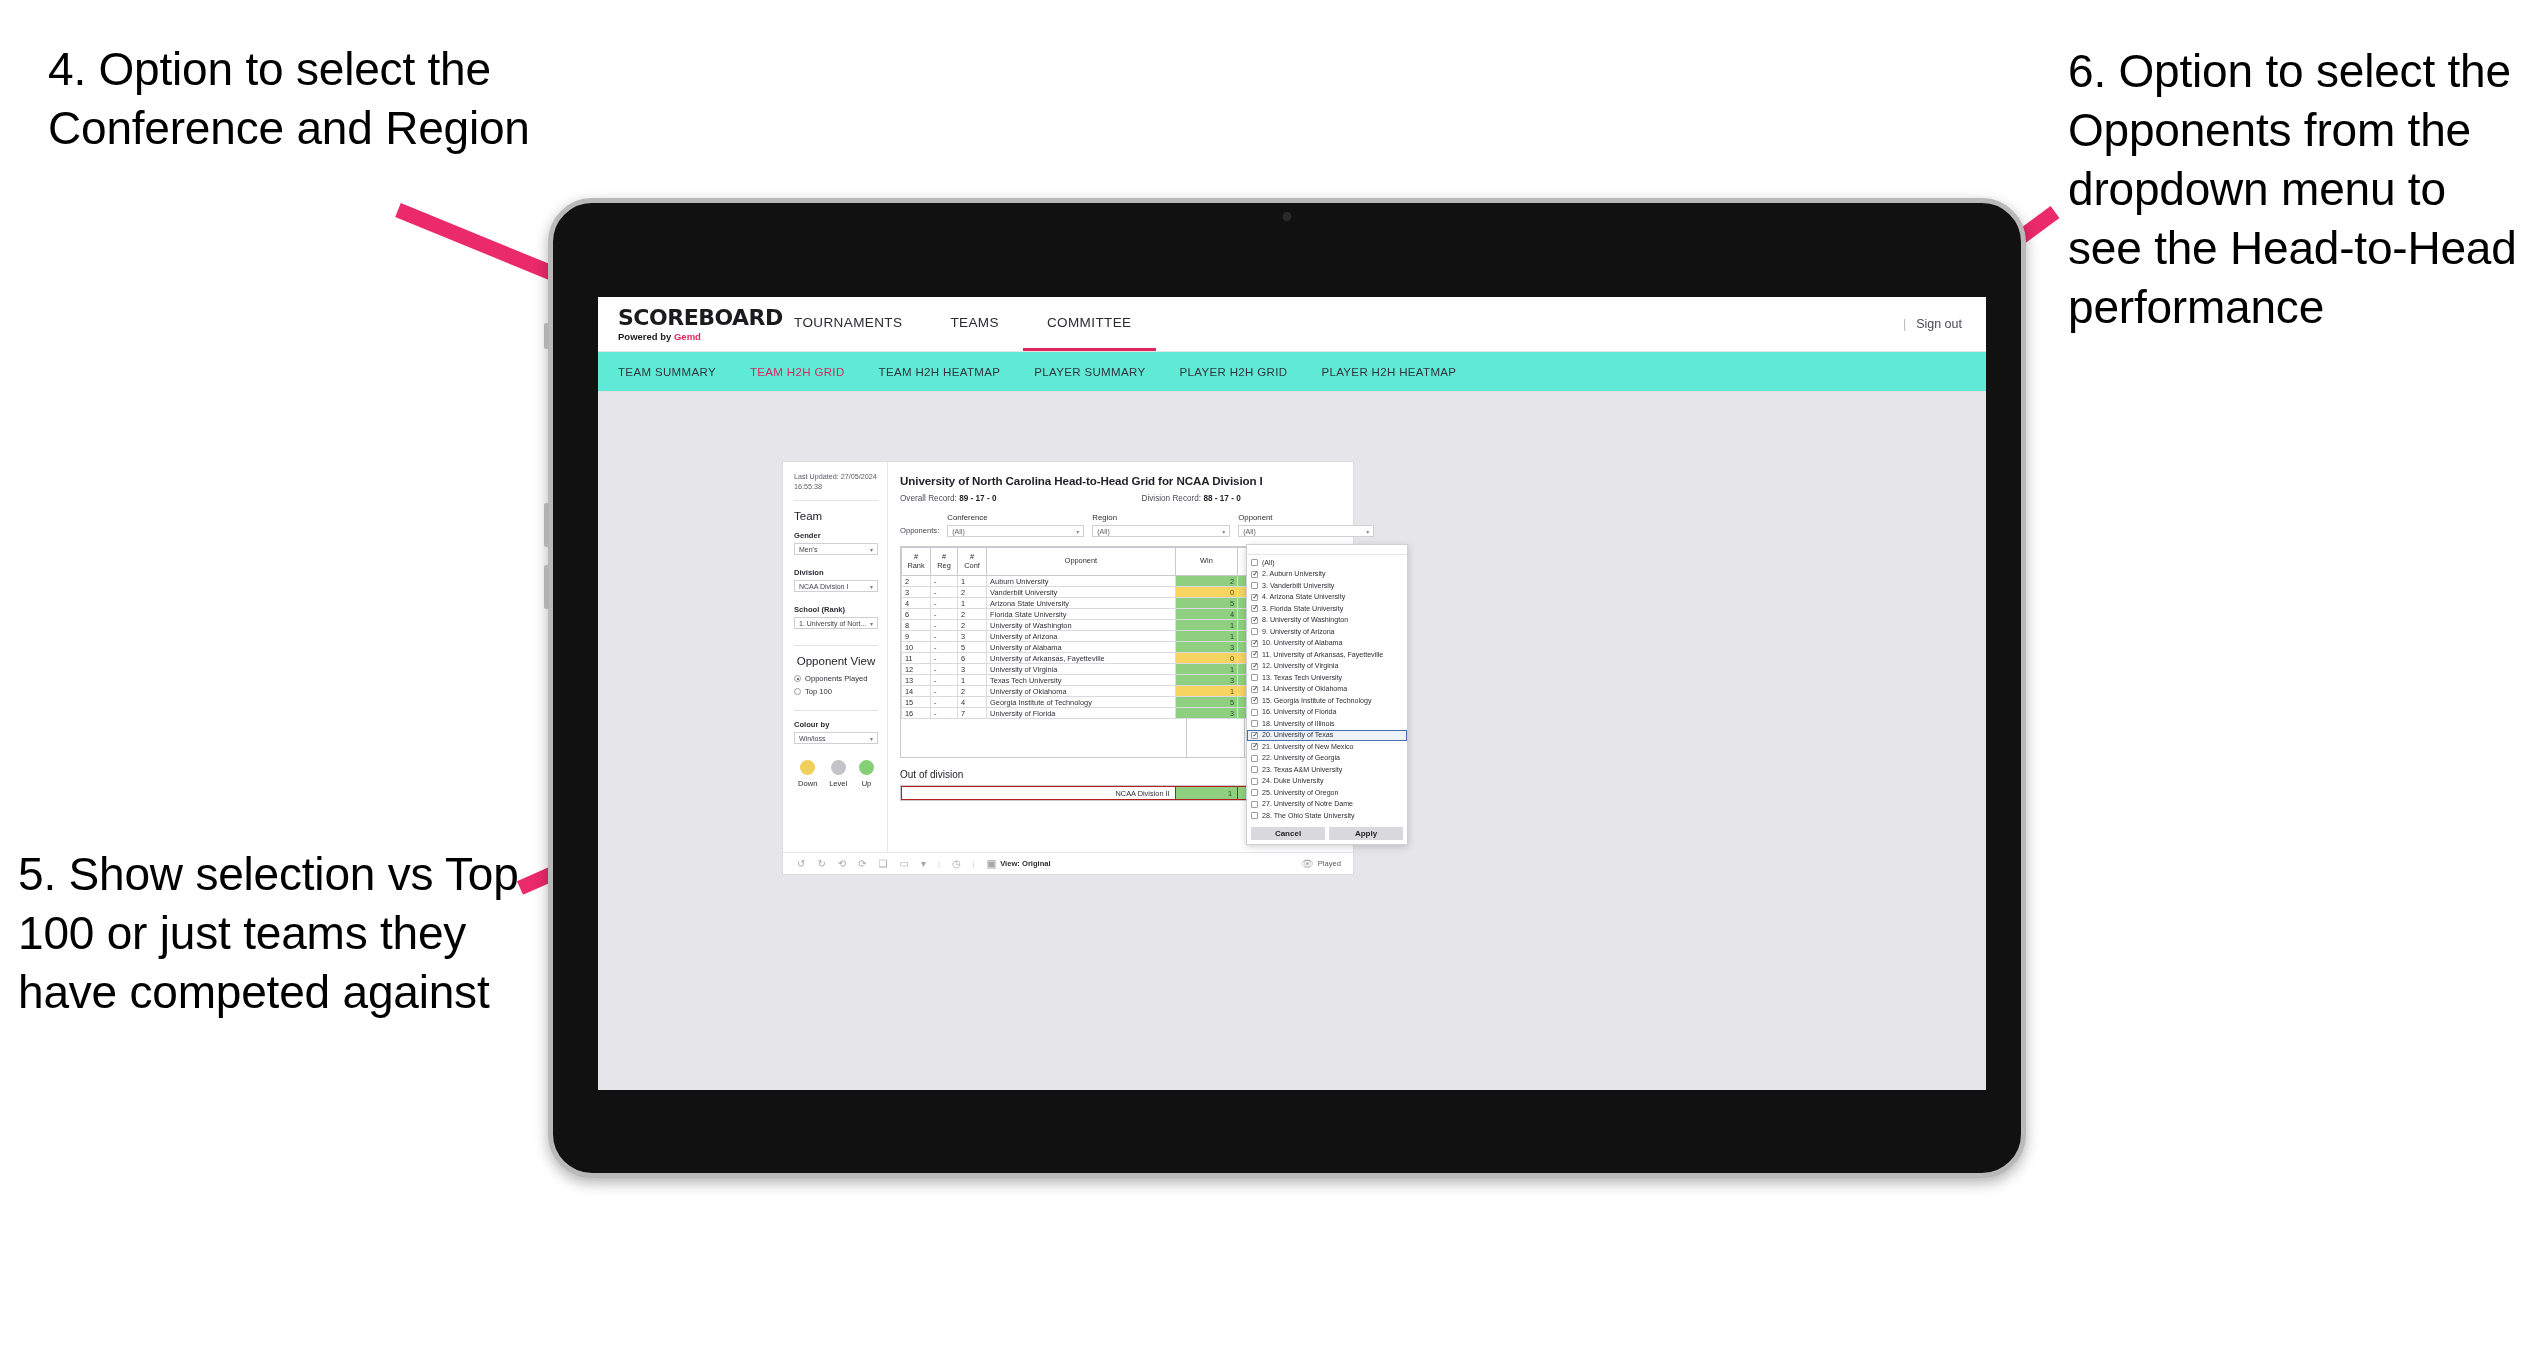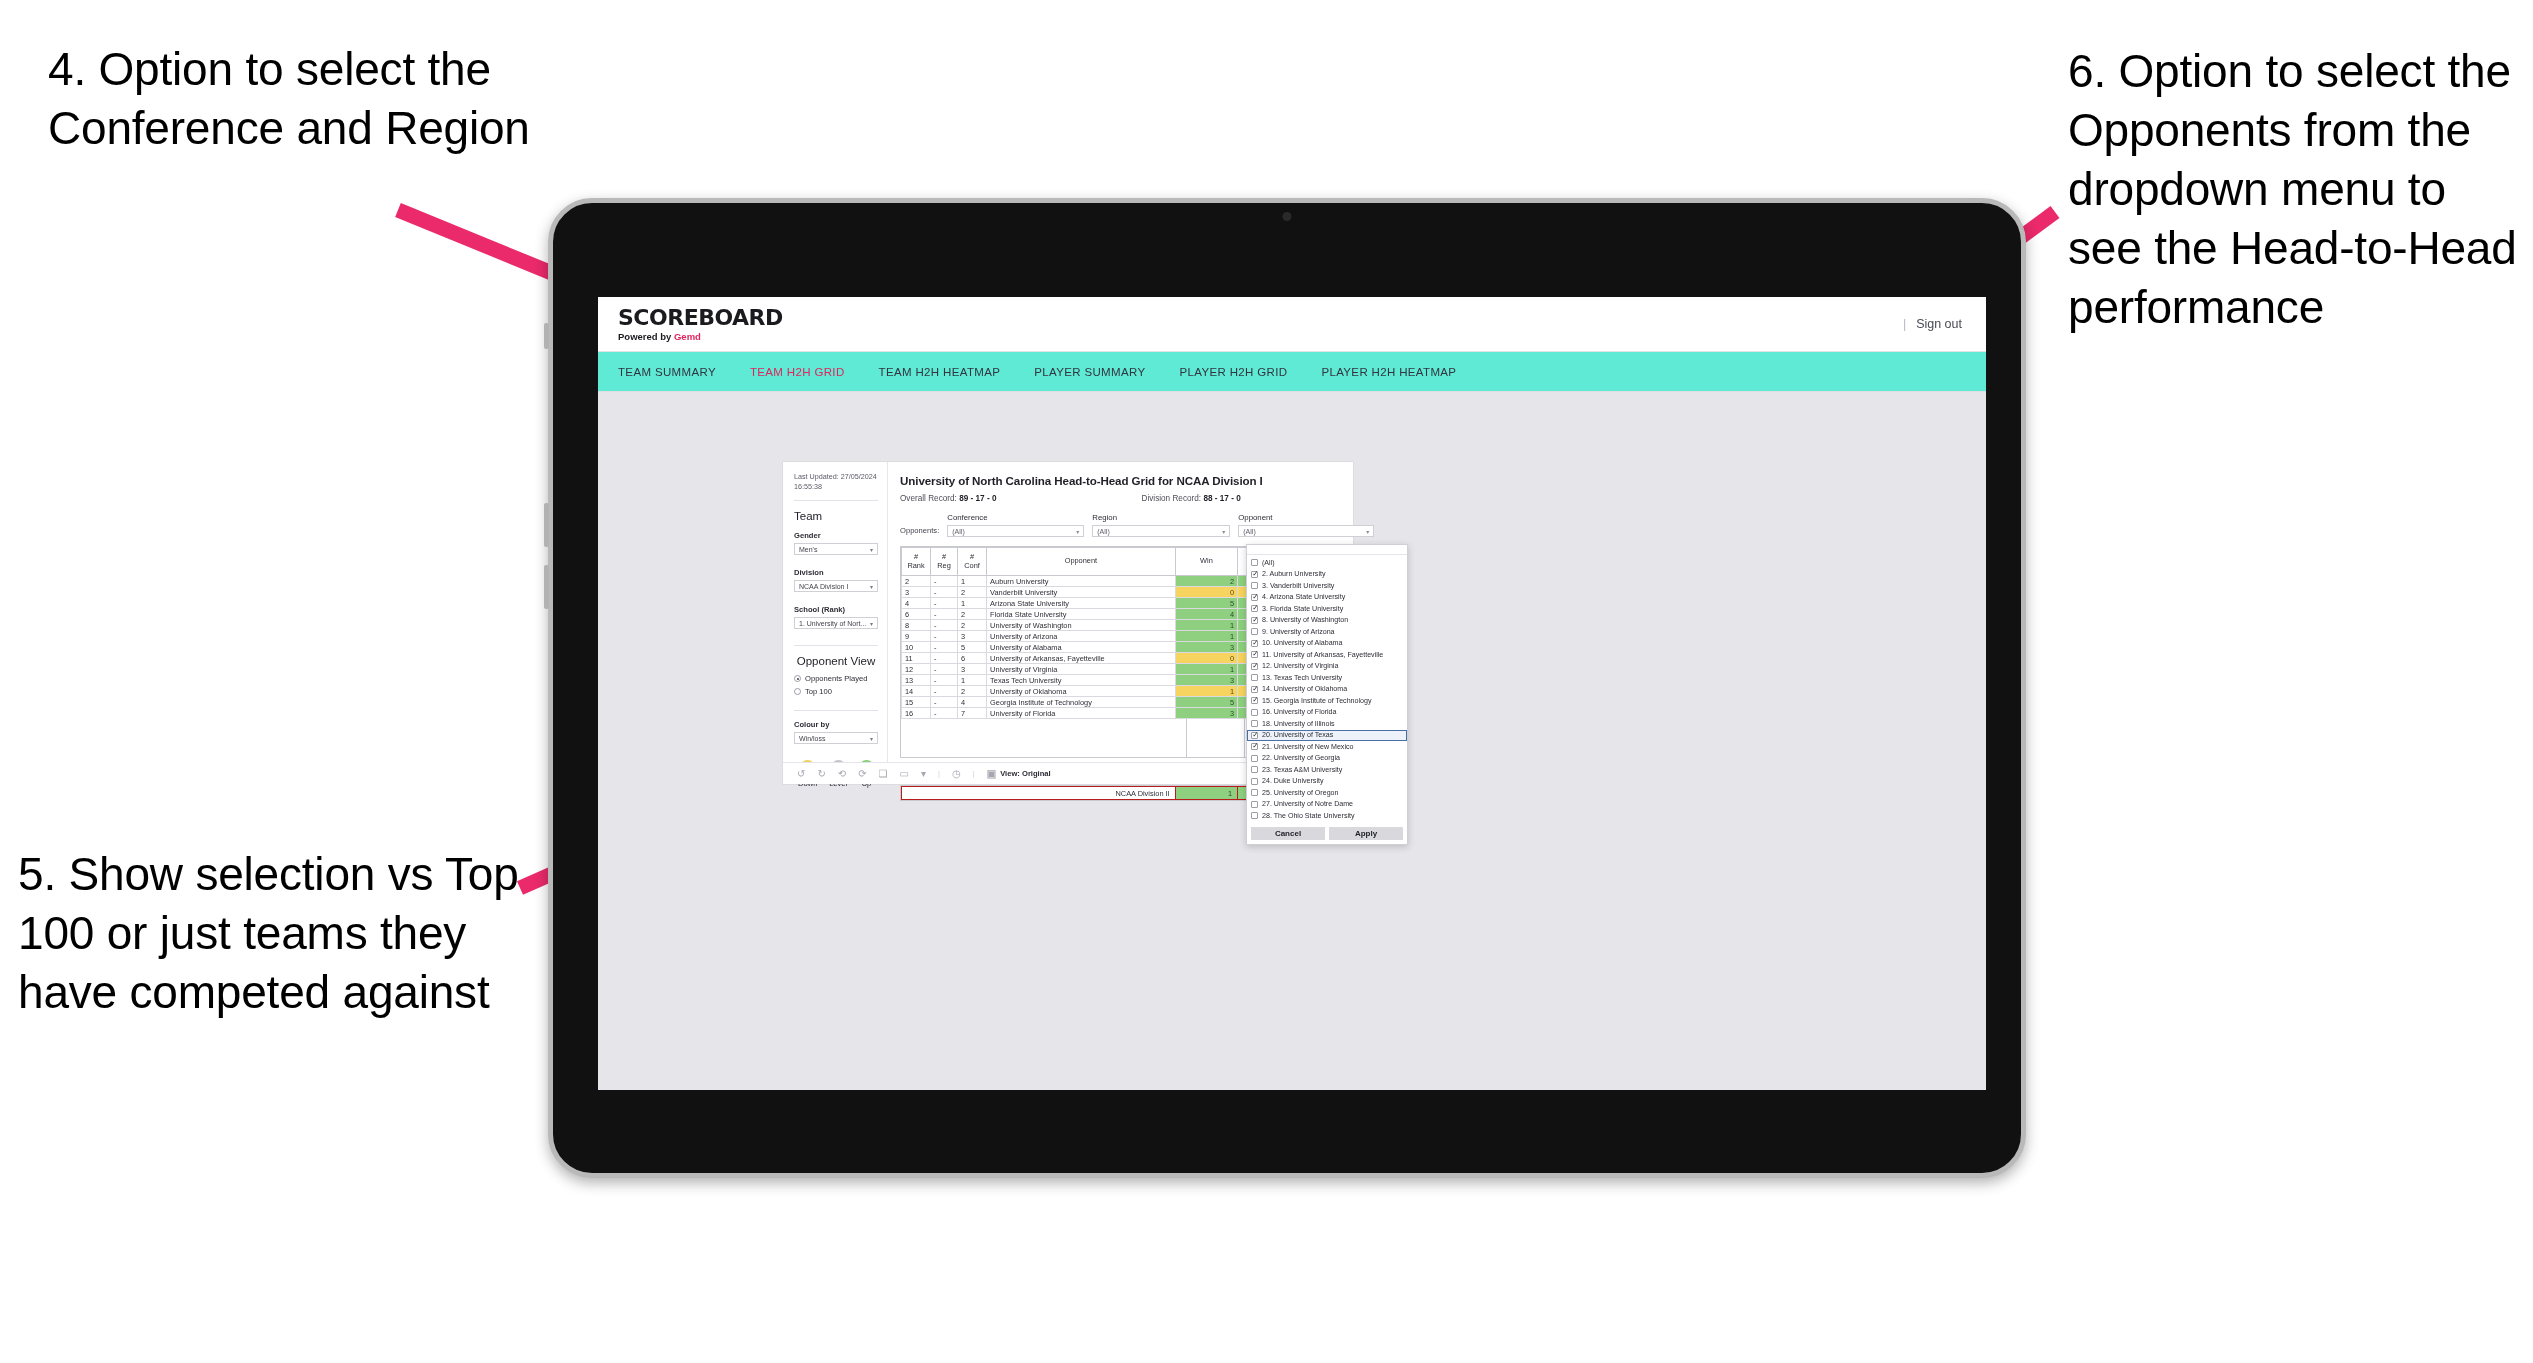--- a/index.html
+++ b/index.html
@@ -88,21 +88,21 @@
     height: 40px; background:#5eead4; display:flex; align-items:center;
     padding-left: 20px; gap: 34px; border-bottom:1px solid #dedee3;
   }
   .sub-nav .sn-item { font-size: 11.5px; color:#343440; letter-spacing:.35px; cursor:pointer; }
   .sub-nav .sn-item.active { color:#e0245e; }
 
   
   #canvas { position:relative; width:100%; height: 698px; background:#e6e6ea; }
   #viz {
     position:absolute; left: 185px; top: 70px;
-    width: 570px; height: 322px;
+    width: 570px; height: 412px;
     background:#ffffff;
     box-shadow: 0 0 0 1px #dcdce1;
   }
 
   
   .viz-side {
     position:absolute; left:0; top:0; width:105px; height:100%;
     padding: 10px 9px 0 11px; border-right:1px solid #e6e6eb; background:#fff;
   }
   .updated { font-size: 7.2px; color:#5a5a66; line-height:1.35; }
@@ -246,20 +246,25 @@
     <div class="side-btn sb1"></div>
     <div class="side-btn sb2"></div>
     <div class="side-btn sb3"></div>
 
     <div id="screen">
 
       <div class="site-header">
         <div class="logo-wrap">
           <div class="logo-main">SCOREBOARD</div>
           <div class="logo-sub"><span>Powered by </span><span class="brand">Gemd</span></div>
+        </div>
+        <div class="nav-main">
+          <div class="nav-item">TOURNAMENTS</div>
+          <div class="nav-item">TEAMS</div>
+          <div class="nav-item active">COMMITTEE</div>
         </div>
         <div class="header-right">
           <span class="hr-sep">|</span>
           <span>Sign out</span>
         </div>
       </div>
 
       <div class="sub-nav">
         <div class="sn-item">TEAM SUMMARY</div>
         <div class="sn-item active">TEAM H2H GRID</div>

